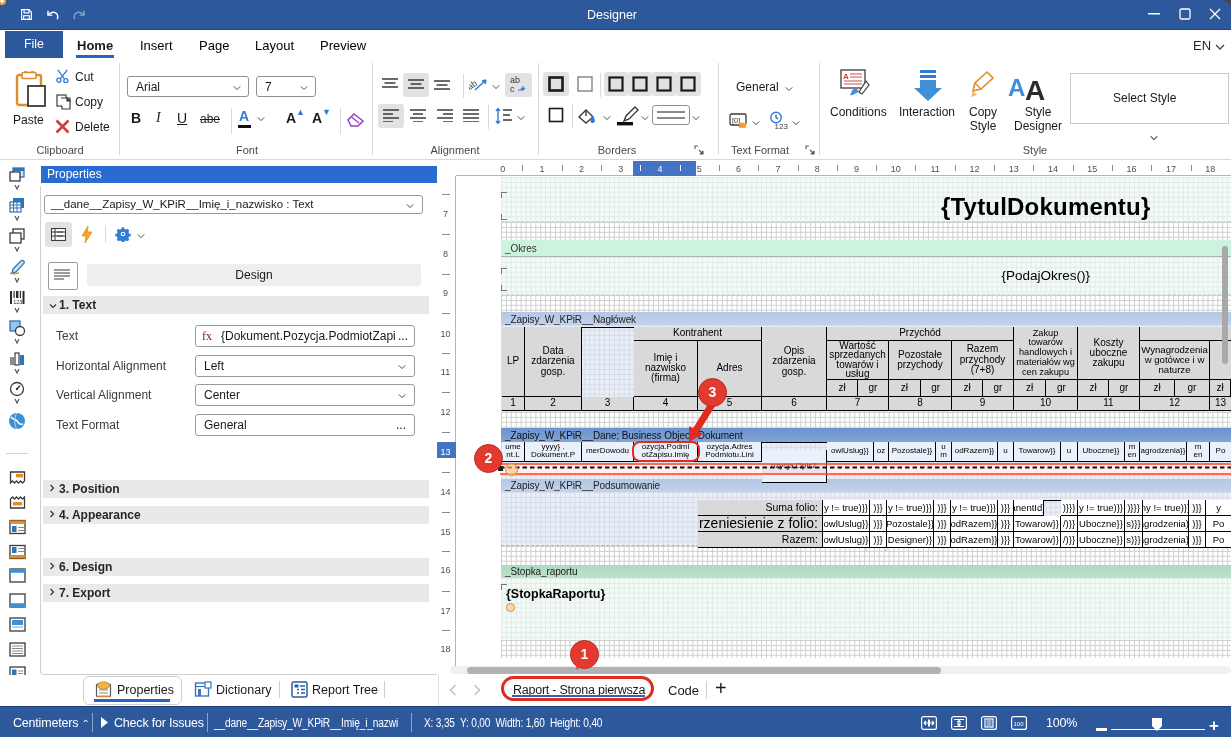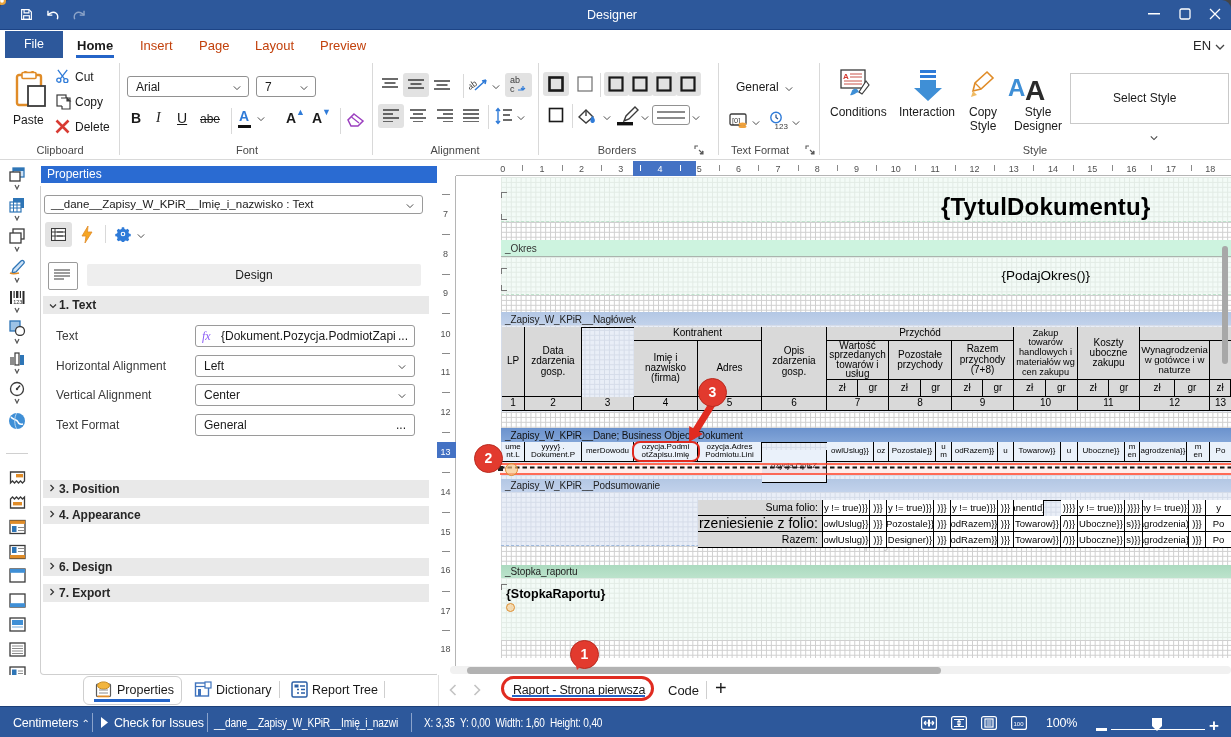--- a/index.html
+++ b/index.html
@@ -4,21 +4,21 @@
 <style>
   html,body{margin:0;padding:0;}
   body{width:1231px;height:737px;overflow:hidden;font-family:"Liberation Sans",sans-serif;-webkit-font-smoothing:antialiased;}
   #win{position:absolute;left:0;top:0;width:1231px;height:737px;background:#fff;overflow:hidden;}
   .abs{position:absolute;}
   
   #titlebar{left:0;top:0;width:1231px;height:30px;background:#2d589b;border-bottom:1px solid #1d4486;box-sizing:border-box;border-radius:9px 9px 0 0;}
   #titlebar .t{color:#fff;font-size:12.5px;}
   
   #menurow{left:0;top:30px;width:1231px;height:30px;background:#fff;}
-  .mtab{position:absolute;top:8px;font-size:13px;color:#c2410c;}
+  .mtab{position:absolute;top:8px;font-size:13px;color:#000000;}
   #filebtn{left:5px;top:1px;width:58px;height:27px;background:#2d589b;color:#fff;font-size:12.5px;text-align:center;line-height:27px;}
   
   #ribbon{left:0;top:60px;width:1231px;height:99px;background:#fff;border-bottom:1px solid #d9d9d9;}
   .gsep{position:absolute;top:3px;width:1px;height:92px;background:#d9d9d9;}
   .glabel{position:absolute;top:84px;font-size:11px;color:#494949;width:120px;text-align:center;}
   .rbtn{position:absolute;border-radius:3px;}
   .sel{background:#e2e2e2;}
   .combo{position:absolute;border:1px solid #919191;border-radius:3px;background:#fff;font-size:12px;color:#1a1a1a;}
   .combo .cv{position:absolute;left:8px;top:3px;}
   .chev{position:absolute;width:8px;height:8px;}
@@ -477,21 +477,21 @@
       <div class="abs" style="left:14px;top:102px;width:28px;height:26px;border:1px solid #9a9a9a;border-radius:2px;"></div>
       <svg class="abs" style="left:20px;top:109px" width="16" height="12" viewBox="0 0 16 12" stroke="#3b3b3b" stroke-width="1.2">
           <path d="M0 1 h16 M0 4 h16 M0 7 h16 M0 10 h10"></path>
         </svg>
       <div class="abs" style="left:53px;top:104px;width:334px;height:22px;background:#eeeeee;border-radius:2px;text-align:center;line-height:23px;font-size:12px;color:#1a1a1a;">Design</div>
       <div class="psec" style="top:136px;"><svg style="position:relative;top:0px;left:6px;margin-right:8px" width="8" height="6" viewBox="0 0 8 6" fill="none" stroke="#333" stroke-width="1.2">
             <path d="M1 1.5 L4 4.5 L7 1.5"></path>
           </svg>1. Text</div>
       <div class="prow-label" style="left:22px;top:169px;">Text</div>
       <div class="pctl" style="left:161px;top:165px;width:218px;height:20px;">
-          <span style="position:absolute;left:6px;top:3px;font-style:italic;font-family:'Liberation Serif',serif;color:#8b5cf6;">fx</span>
+          <span style="position:absolute;left:6px;top:3px;font-family:'Liberation Serif',serif;color:#7f1d1d;">fx</span>
           <span style="position:absolute;left:25px;top:3px;">{Dokument.Pozycja.PodmiotZapi</span>
           <span style="position:absolute;right:6px;top:3px;">...</span>
         </div>
       <div class="prow-label" style="left:22px;top:199px;">Horizontal Alignment</div>
       <div class="pctl" style="left:161px;top:195px;width:218px;height:20px;">
           <span style="position:absolute;left:8px;top:3px;">Left</span>
         <svg class="chev" style="right:8px;top:7px" viewBox="0 0 10 6" fill="none" stroke="#444" stroke-width="1.2">
             <path d="M1 1 L5 5 L9 1"></path>
           </svg>
         </div>

